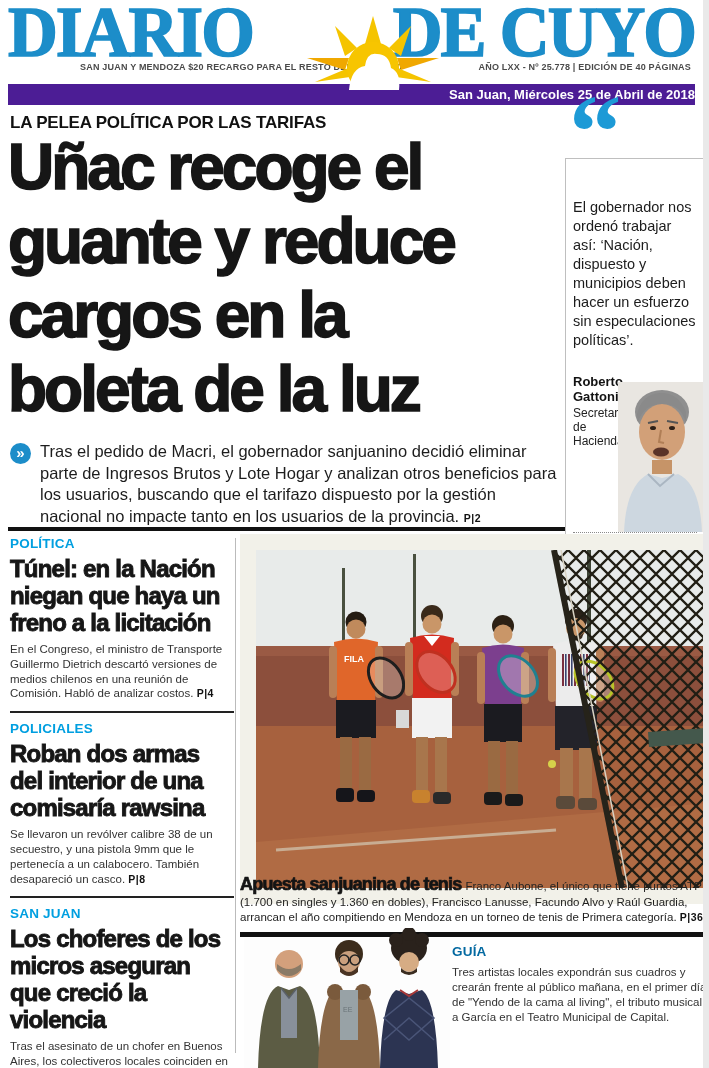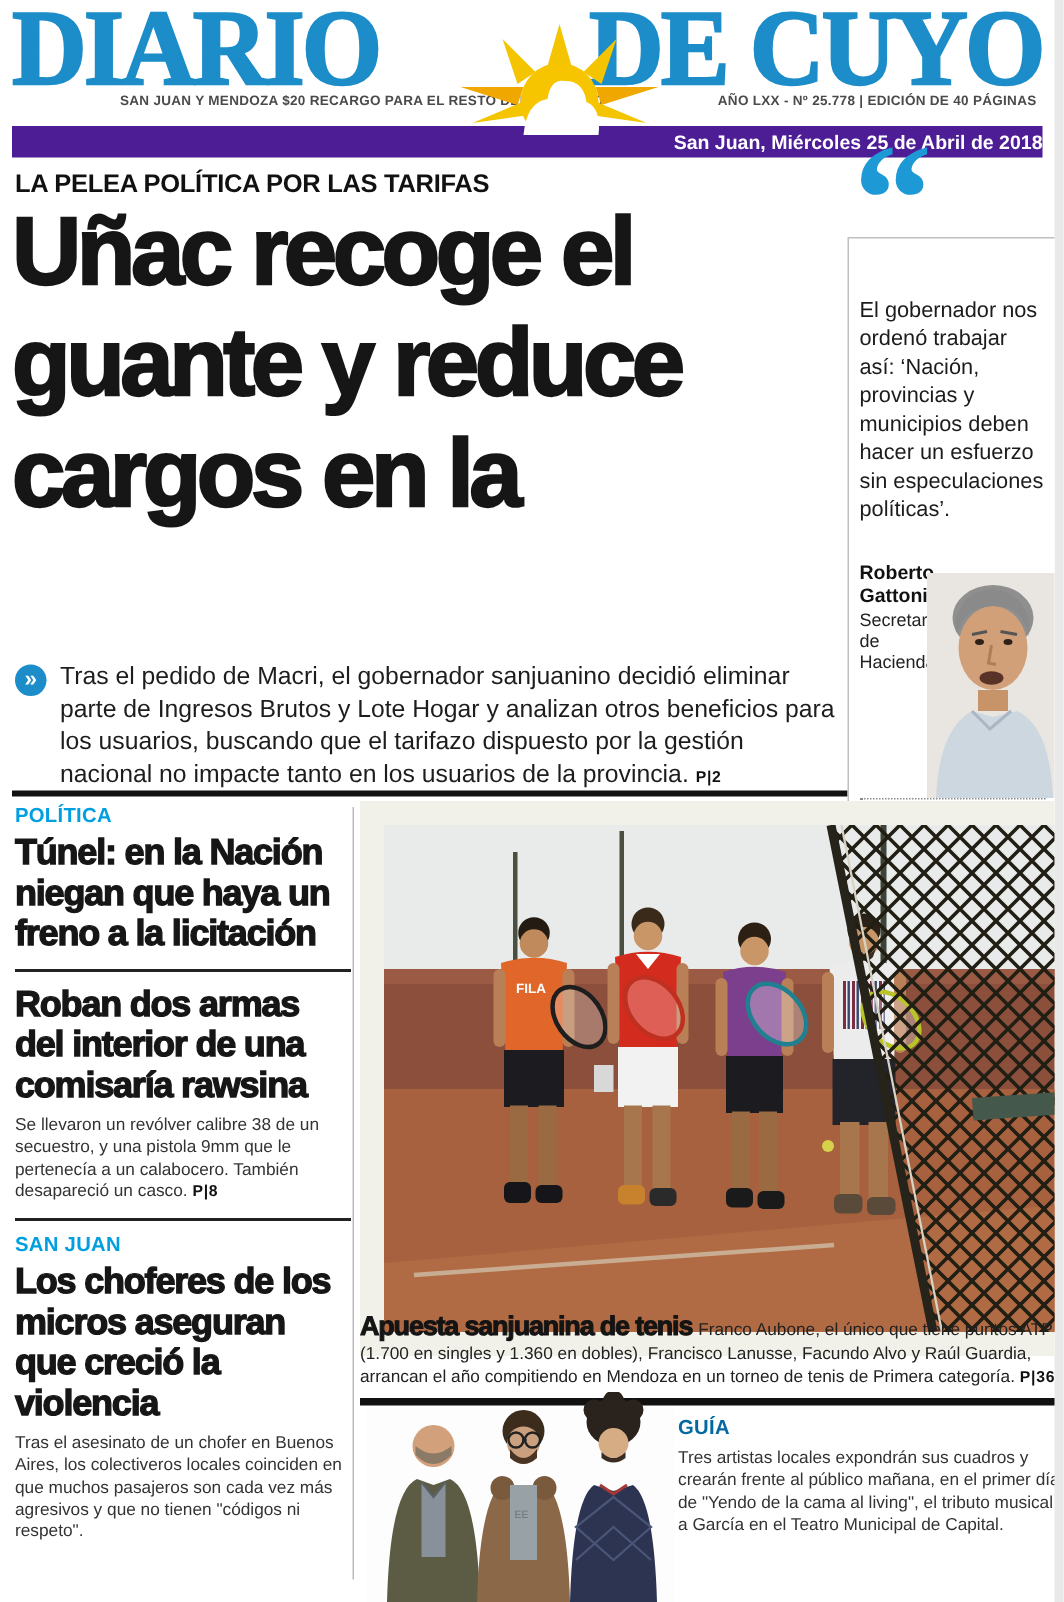--- a/index.html
+++ b/index.html
@@ -96,33 +96,34 @@
       <span class="right">AÑO LXX - Nº 25.778 | EDICIÓN DE 40 PÁGINAS</span>
     </div>
   </div>
   <div id="datebar">San Juan, Miércoles 25 de Abril de 2018</div>
 
   <div id="kicker">LA PELEA POLÍTICA POR LAS TARIFAS</div>
   <div id="headline">
     <div>Uñac recoge el</div>
     <div>guante y reduce</div>
     <div>cargos en la</div>
+    <div>boleta de la luz</div>
   </div>
   <div id="deck">
     <div class="chev">»</div>
     <div class="dtext">
       <span>Tras el pedido de Macri, el gobernador sanjuanino decidió eliminar parte de Ingresos Brutos y Lote Hogar y analizan otros beneficios para los usuarios, buscando que el tarifazo dispuesto por la gestión nacional no impacte tanto en los usuarios de la provincia.</span>
       <span class="pref">P|2</span>
     </div>
   </div>
   <div id="divider-main"></div>
 
   <div id="quotebox">
     <div id="qframe">
-      <div id="qtext">El gobernador nos ordenó trabajar así: ‘Nación, provincias y municipios deben hacer un esfuerzo sin especulaciones políticas’.</div>
+      <div id="qtext">El gobernador nos ordenó trabajar así: ‘Nación, dispuesto y municipios deben hacer un esfuerzo sin especulaciones políticas’.</div>
       <div id="qauthorblock">
         <div id="qauthor">Roberto Gattoni</div>
         <div id="qrole">Secretario de Hacienda</div>
         <svg id="gattoni" viewBox="0 0 86 150">
           <rect x="0" y="0" width="86" height="150" fill="#e9e6e1"></rect>
           <ellipse cx="44" cy="30" rx="27" ry="22" fill="#8f8f8f"></ellipse>
           <ellipse cx="44" cy="50" rx="23" ry="28" fill="#d2a078"></ellipse>
           <path d="M20,40 Q26,22 44,22 Q64,22 68,42 L68,30 Q60,10 42,11 Q24,12 19,32 Z" fill="#8a8a8a"></path>
           <ellipse cx="35" cy="46" rx="3" ry="2" fill="#2e2018"></ellipse>
           <ellipse cx="54" cy="46" rx="3" ry="2" fill="#2e2018"></ellipse>
@@ -142,23 +143,28 @@
         </div>
       </div>
     </div>
     <div id="qmark">“</div>
   </div>
 
   <div id="leftcol">
     <div>
       <div class="slabel blue">POLÍTICA</div>
       <div class="shead">Túnel: en la Nación niegan que haya un freno a la licitación</div>
+      <div class="sbody">
+        <span>En el Congreso, el ministro de Transporte Guillermo Dietrich descartó versiones de medios chilenos en una reunión de Comisión. Habló de analizar costos.</span>
+        <span class="pref">P|4</span>
+      </div>
     </div>
     <hr class="sdiv">
     <div>
+      <div class="slabel blue">POLICIALES</div>
       <div class="shead">Roban dos armas del interior de una comisaría rawsina</div>
       <div class="sbody">
         <span>Se llevaron un revólver calibre 38 de un secuestro, y una pistola 9mm que le pertenecía a un calabocero. También desapareció un casco.</span>
         <span class="pref">P|8</span>
       </div>
     </div>
     <hr class="sdiv">
     <div>
       <div class="slabel blue">SAN JUAN</div>
       <div class="shead">Los choferes de los micros aseguran que creció la violencia</div>

